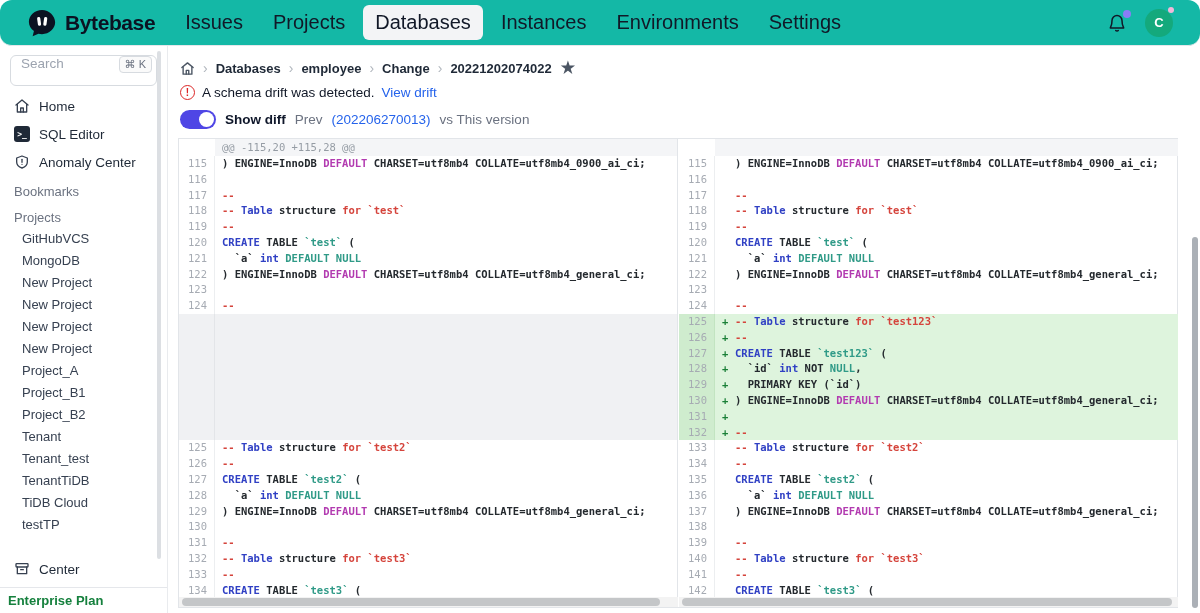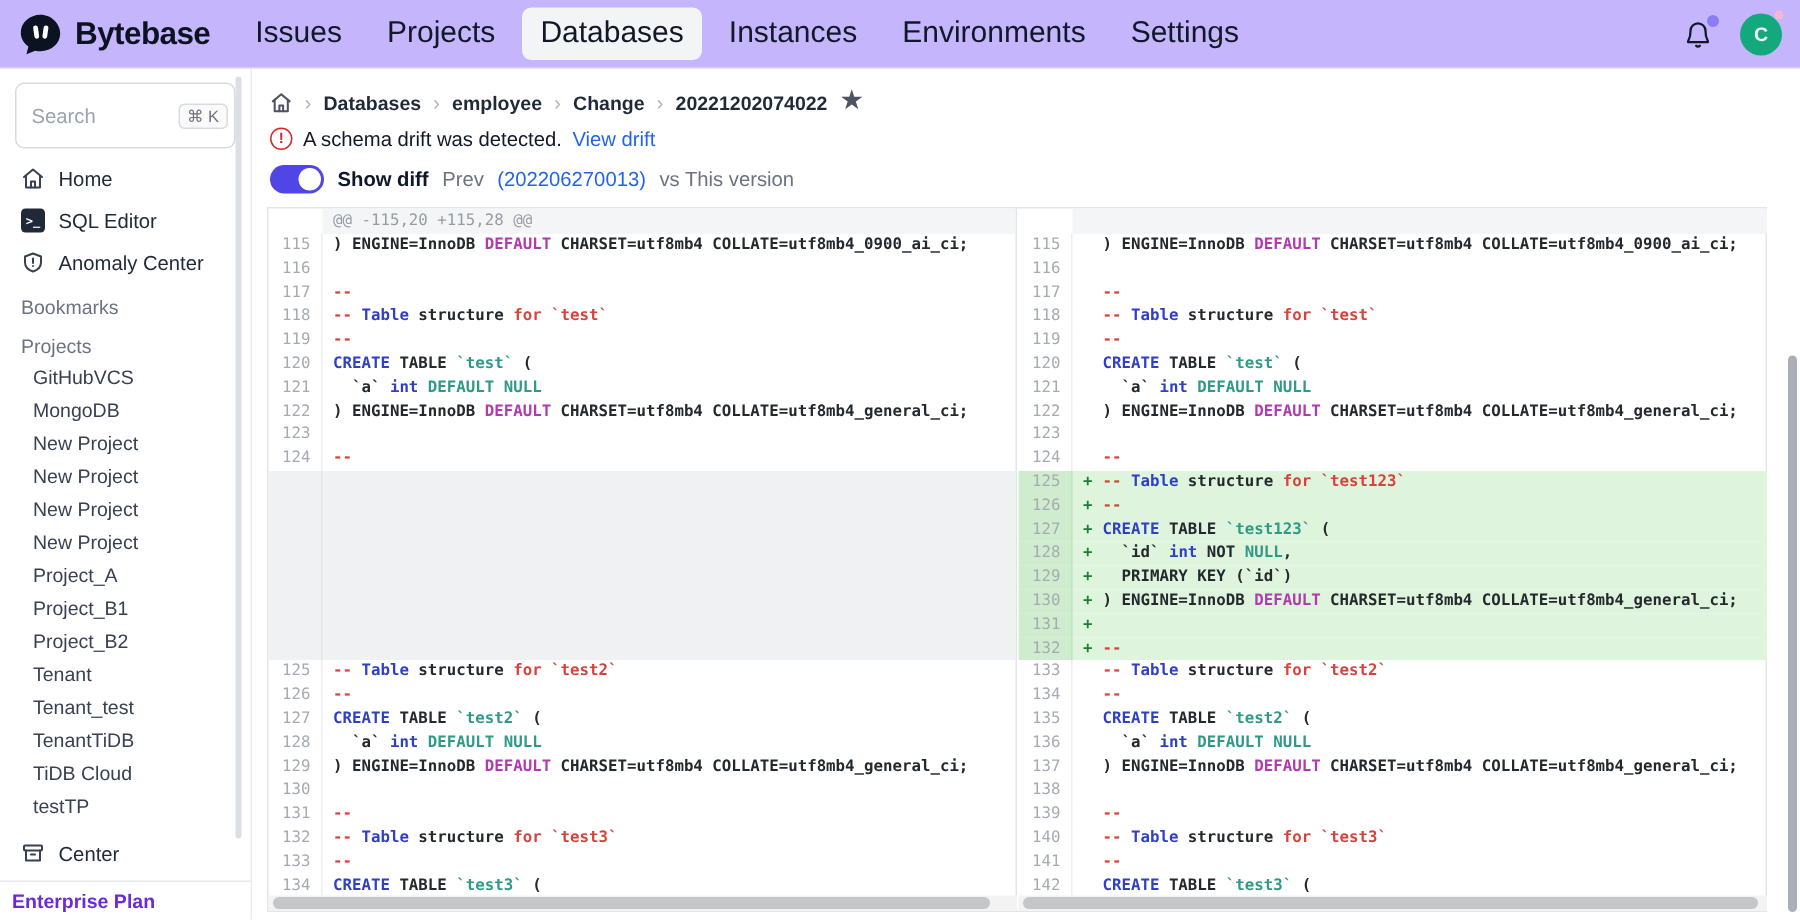--- a/index.html
+++ b/index.html
@@ -3,52 +3,52 @@
 <meta charset="utf-8">
 <style>
   * { box-sizing: border-box; }
   html,body { margin:0; padding:0; }
   body {
     width:1200px; height:613px; overflow:hidden; position:relative;
     background:#fff; font-family:"Liberation Sans", sans-serif; color:#111827;
   }
 
   
-  .navbar { position:absolute; top:0; left:0; right:0; height:46px; background:#c4b5fd;
-    border-bottom:1px solid #e5e7eb; display:flex; align-items:center; padding:0 12px; z-index:5; }
+  .navbar { position:absolute; top:0; left:0; right:0; height:46px; background:#14b8a6;
+    border-bottom:1px solid #e5e7eb; display:flex; align-items:center; padding:0 27px; z-index:5;border-radius:12px; }
   .brand { display:flex; align-items:center; gap:8px; cursor:pointer; }
   .brand-text { font-size:21px; font-weight:800; letter-spacing:-0.4px; color:#0b1222; }
   .nav-menu { display:flex; gap:6px; margin-left:18px; }
   .nav-item { font-size:20px; color:#111827; padding:6px 12px; border-radius:6px; cursor:pointer; white-space:nowrap; }
   .nav-item.active { background:#f3f4f6; }
   .nav-right { margin-left:auto; display:flex; align-items:center; gap:18px; }
   .bell-wrap { position:relative; width:20px; height:20px; color:#111827; cursor:pointer; }
   .bell-dot { position:absolute; top:-3px; right:-4px; width:8px; height:8px; border-radius:50%; background:#8b7cf6; }
   .avatar { width:28px; height:28px; border-radius:50%; background:#14a97c; color:#fff; display:flex;
     align-items:center; justify-content:center; font-size:13px; font-weight:600; position:relative; cursor:pointer; }
   .avatar-dot { position:absolute; top:-2px; right:-1px; width:6px; height:6px; border-radius:50%; background:#f2b8da; }
 
   
   .sidebar { position:absolute; top:46px; left:0; bottom:0; width:168px; background:#fff; border-right:1px solid #e9ebee; }
-  .search-box { margin:9px 10px 6px 10px; height:44px; border:1px solid #d7dbe0; border-radius:6px;
-    display:flex; align-items:center; padding:0 4px 0 10px; cursor:text; }
+  .search-box { margin:9px 10px 6px 10px; height:31px; border:1px solid #d7dbe0; border-radius:6px;
+    display:flex; align-items:flex-start; padding:0 4px 0 10px; cursor:text; }
   .search-ph { color:#9ca3af; font-size:13.5px; flex:1; }
   .kbd { border:1px solid #d7dbe0; border-radius:4px; font-size:11px; color:#6b7280; padding:1px 5px; background:#fafafa; }
   .side-nav-item { display:flex; align-items:center; gap:9px; padding:6px 14px; font-size:13.5px; color:#1f2937; cursor:pointer; height:28px; }
   .side-nav-item svg { flex:none; }
   .term-icon { width:16px; height:16px; border-radius:3px; background:#1f2937; color:#fff;
     font-family:"DejaVu Sans Mono",monospace; font-size:8px; font-weight:700; display:flex; align-items:center; justify-content:center; }
   .side-label { color:#6b7280; font-size:13px; padding:8px 14px 3px 14px; }
   .proj-item { font-size:13px; color:#374151; padding:4px 8px 4px 22px; line-height:14px; cursor:pointer;
     white-space:nowrap; overflow:hidden; text-overflow:ellipsis; }
   .side-scrollbar { position:absolute; left:157px; top:5px; width:4px; height:508px; border-radius:2px; background:#dcdfe3; }
   .archive-item { position:absolute; bottom:30px; left:0; right:0; display:flex; align-items:center; gap:9px;
     padding:6px 14px; font-size:13.5px; color:#1f2937; cursor:pointer; }
   .plan { position:absolute; bottom:0; left:0; right:0; height:26px; border-top:1px solid #e5e7eb; background:#fff;
-    display:flex; align-items:center; padding-left:8px; font-size:13px; font-weight:700; color:#6d28d9; }
+    display:flex; align-items:center; padding-left:8px; font-size:13px; font-weight:700; color:#15803d; }
 
   
   .main { position:absolute; top:46px; left:168px; right:0; bottom:0; background:#fff; }
   .crumbs { display:flex; align-items:center; gap:8px; padding:14px 0 0 12px; font-size:13px; font-weight:600; color:#1f2937; }
   .crumb-sep { color:#b0b6bd; font-weight:400; font-size:14px; }
   .crumb { cursor:pointer; }
   .star { color:#4b5563; font-size:16px; margin-left:1px; cursor:pointer; line-height:14px; }
   .home-ic { color:#4b5563; display:flex; cursor:pointer; }
   .drift { display:flex; align-items:center; gap:7px; padding:9px 0 0 12px; font-size:13.5px; color:#111827; }
   .drift-icon { width:15px; height:15px; flex:none; border:1.5px solid #dc2626; border-radius:50%; color:#dc2626;

